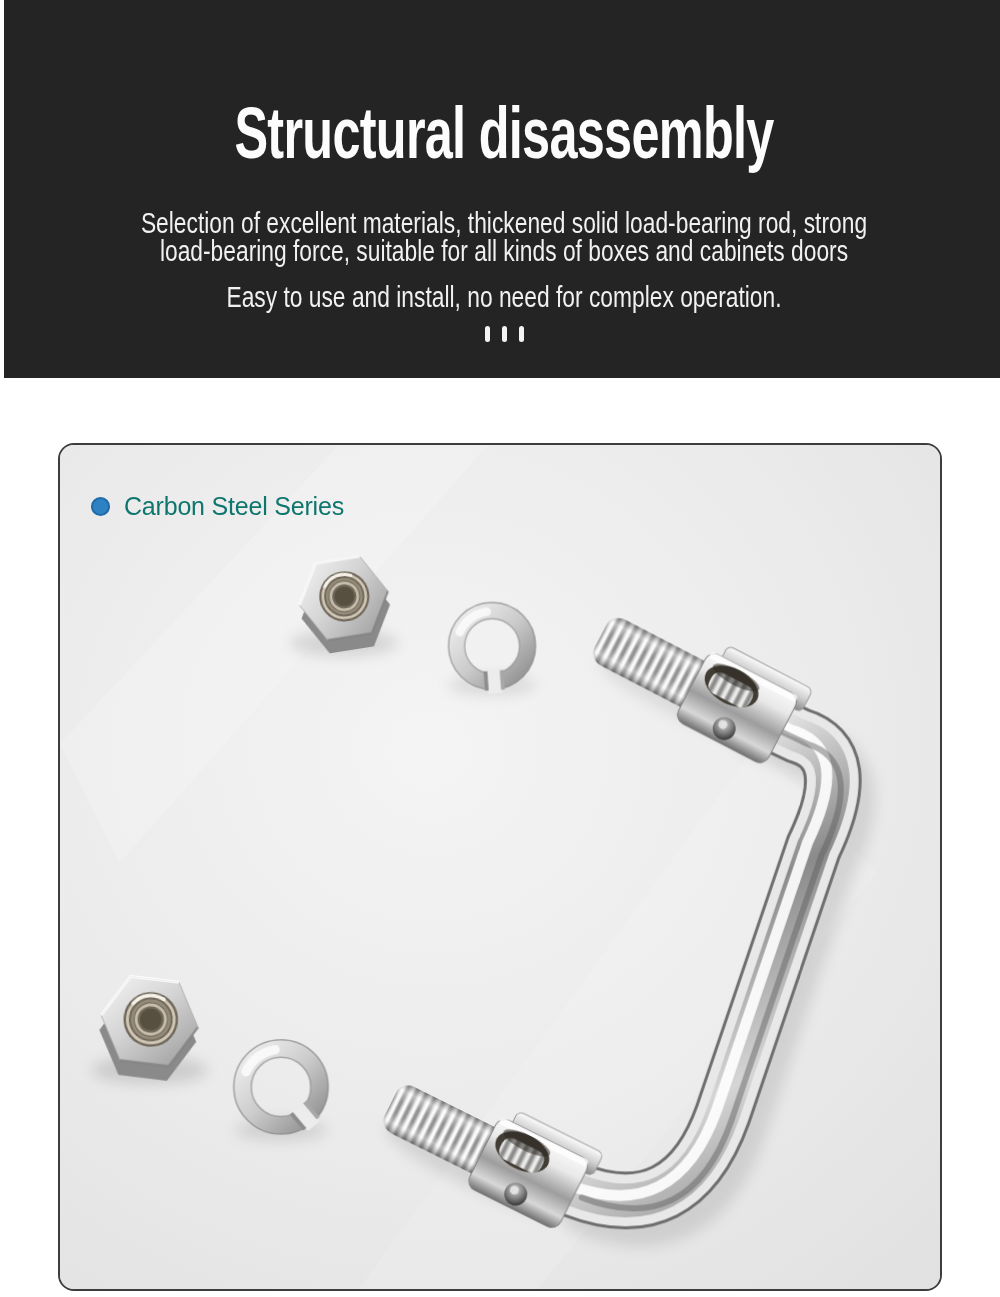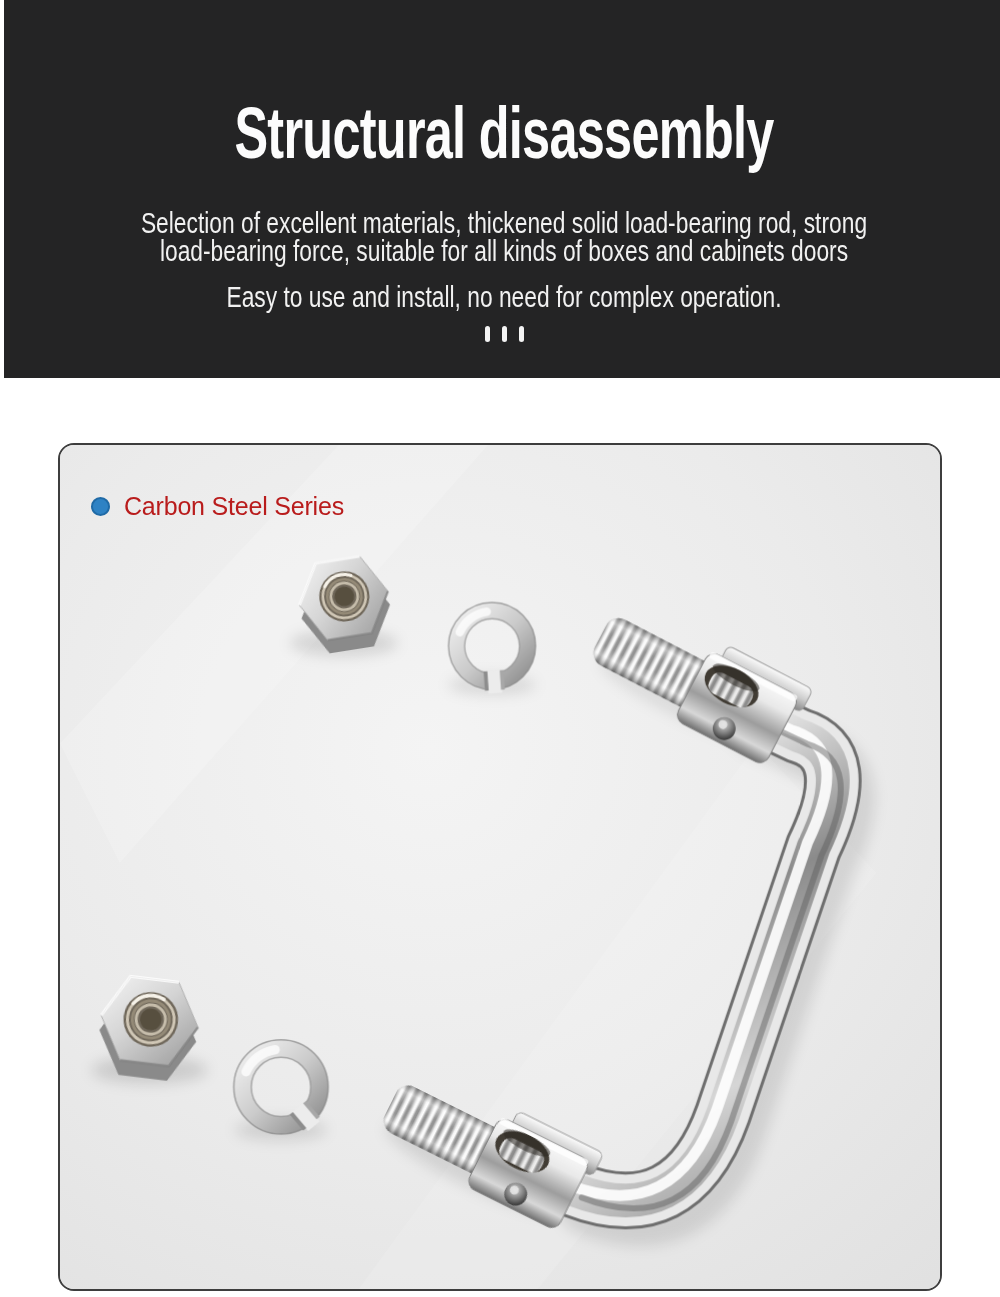--- a/index.html
+++ b/index.html
@@ -45,21 +45,21 @@
   .card-photo{position:absolute;left:0;top:0;width:100%;height:100%;}
   .card-label{
     position:absolute;left:31px;top:47px;display:flex;align-items:center;gap:14px;
     z-index:2;
   }
   .label-dot{
     width:19px;height:19px;border-radius:50%;
     background:#2e82c4;border:2px solid #1f6aa6;box-sizing:border-box;
   }
   .label-text{
-    font-size:25px;color:#b91c1c;letter-spacing:-0.2px;
+    font-size:25px;color:#0f766e;letter-spacing:-0.2px;
   }
 </style>
 </head>
 <body>
 
 <div class="hero">
   <h1 class="hero-title">Structural disassembly</h1>
   <div class="hero-desc">
     <div class="line">Selection of excellent materials, thickened solid load-bearing rod, strong</div>
     <div class="line">load-bearing force, suitable for all kinds of boxes and cabinets doors</div>

